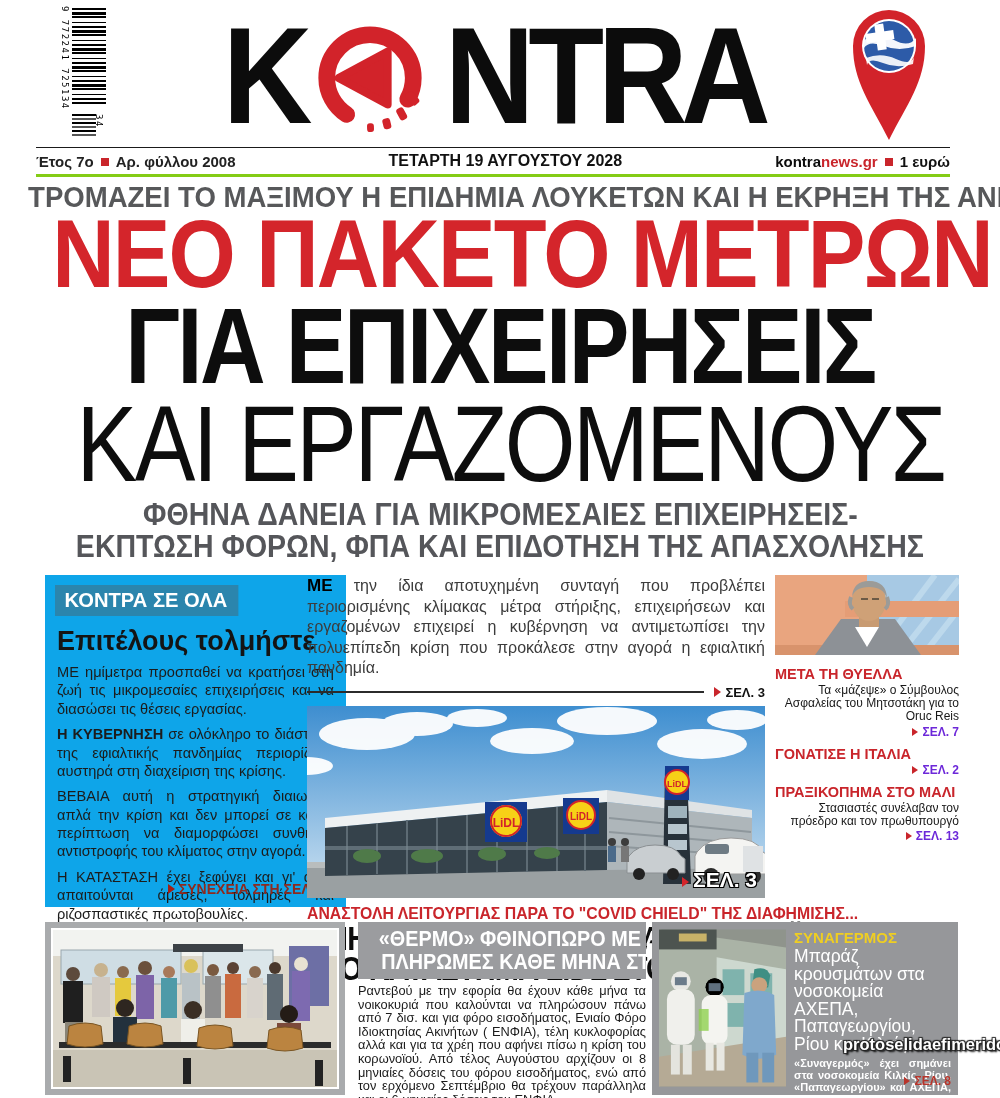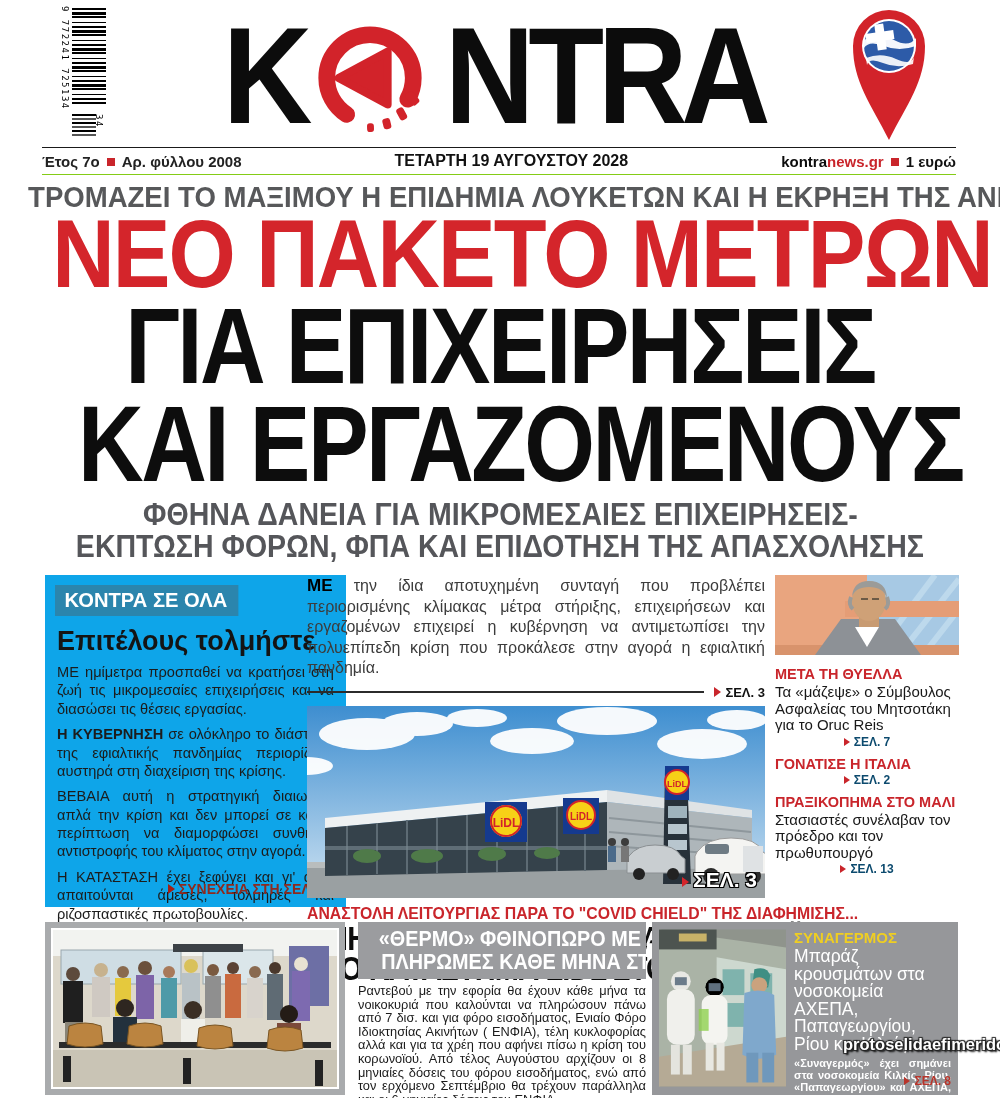--- a/index.html
+++ b/index.html
@@ -12,36 +12,36 @@
   #bars{position:absolute;left:16px;top:2px;width:34px;height:96px;
     background:repeating-linear-gradient(to bottom,#000 0 2px,#fff 2px 4px,#000 4px 7px,#fff 7px 8px,#000 8px 10px,#fff 10px 14px,#000 14px 15px,#fff 15px 18px);}
   #bars2{position:absolute;left:16px;top:108px;width:24px;height:22px;
     background:repeating-linear-gradient(to bottom,#000 0 2px,#fff 2px 4px,#555 4px 6px,#fff 6px 8px);}
   .bcnum{position:absolute;font-family:"DejaVu Sans Mono",monospace;font-size:9px;color:#000;
     transform:rotate(90deg);transform-origin:left top;white-space:nowrap;letter-spacing:1.5px;}
   #logo-row{left:150px;top:6px;width:700px;height:138px;display:flex;justify-content:center;align-items:center;}
   .logo-letter{font-size:138px;font-weight:bold;letter-spacing:-7px;color:#0c0c0c;
     transform:scaleX(.9);transform-origin:center;line-height:1;}
   #pin{left:849px;top:2px;}
-  #infobar{left:42px;top:147px;width:914px;height:26px;border-top:1px solid #1a1a1a;border-bottom:1px solid #84cc16;
+  #infobar{left:36px;top:147px;width:914px;height:26px;border-top:1px solid #1a1a1a;border-bottom:3px solid #84cc16;
     display:flex;align-items:center;font-weight:bold;}
   #infobar .left{font-size:15px;color:#222;}
   #infobar .center{flex:1;text-align:center;font-size:16px;color:#111;}
   #infobar .right{font-size:15px;}
   .redsq{display:inline-block;width:8px;height:8px;background:#c9252b;margin:0 7px 0 7px;vertical-align:1px;}
   .siteblack{color:#0c0c0c;font-weight:bold;}
   .sitered{color:#c9252b;font-weight:bold;}
   
   .centerline{left:0;width:1000px;text-align:center;}
   #kicker{top:181px;font-size:29px;font-weight:bold;color:#57585a;}
   #kicker .cond{transform:scaleX(.95);}
   #hred{top:206px;font-size:96px;font-weight:bold;color:#d4252b;line-height:1;}
   #hred .cond{transform:scaleX(.9);letter-spacing:-2px;}
   #hblack1{top:293px;font-size:107px;font-weight:bold;color:#0d0d0d;line-height:1;}
-  #hblack2{top:391px;font-size:107px;font-weight:bold;color:#0d0d0d;line-height:1;}
+  #hblack2{top:391px;font-size:107px;font-weight:normal;color:#0d0d0d;line-height:1;}
   #hblack1 .cond,#hblack2 .cond{transform:scaleX(.85);letter-spacing:-3px;}
   #sub1{top:497px;font-size:31px;font-weight:bold;color:#55565a;}
   #sub2{top:529px;font-size:31px;font-weight:bold;color:#55565a;}
   #sub1 .cond,#sub2 .cond{transform:scaleX(.92);}
   
   #opinion{left:45px;top:575px;width:301px;height:332px;background:#0ea5e9;}
   #op-label{display:inline-block;background:#2b85ad;color:#fff;font-weight:bold;font-size:21px;
     padding:3px 12px 4px 10px;margin:10px 0 0 10px;transform:scaleX(.96);transform-origin:left;}
   #op-title{font-size:27px;font-weight:bold;color:#141414;margin:10px 12px 6px 12px;}
   .op-par{font-size:14.6px;line-height:1.26;color:#1c1c1c;margin:0 12px 7px 12px;text-align:justify;}
@@ -62,22 +62,22 @@
   #photo-badge{position:absolute;right:8px;bottom:6px;font-size:21px;font-weight:bold;color:#fff;
     text-shadow:-1px -1px 0 #000,1px -1px 0 #000,-1px 1px 0 #000,1px 1px 0 #000;}
   #photo-badge .tri{border-left-color:#d4252b;}
   #ccaption{margin-top:6px;font-size:17px;font-weight:bold;color:#c9252b;}
   #ccaption .cond{transform:scaleX(.93);transform-origin:left;}
   .chead{font-size:33px;font-weight:bold;color:#0d0d0d;line-height:.92;text-align:left;}
   .chead .cond{transform:scaleX(.88);transform-origin:left;letter-spacing:-1px;}
   
   #rightcol{left:775px;top:575px;width:184px;height:340px;}
   .r-kicker{font-size:14.5px;font-weight:bold;color:#c9252b;margin-top:7px;}
-  .r-text{font-size:15px;line-height:1.1;color:#181818;margin-top:2px;}
-  .r-ref{text-align:center;font-size:12px;font-weight:bold;color:#0c4a6e;margin-top:1px;}
+  .r-text{font-size:12px;line-height:1.1;color:#181818;margin-top:2px;text-align:right;}
+  .r-ref{text-align:right;font-size:12px;font-weight:bold;color:#6d28d9;margin-top:1px;}
   .r-ref .tri{border-left-width:6px;border-top-width:4px;border-bottom-width:4px;}
   
   #taxphoto{left:45px;top:922px;width:300px;height:173px;border:6px solid #a9abad;box-sizing:border-box;background:#fff;padding:2px;}
   #taxcol{left:358px;top:922px;width:288px;height:173px;}
   #taxhead{background:#9b9c9f;color:#fff;text-align:center;padding:5px 2px 6px 2px;}
   #taxhead div{font-size:22px;font-weight:bold;line-height:1.05;}
   #taxhead .cond{transform:scaleX(.9);}
   #taxbody{font-size:12.8px;line-height:1.06;text-align:justify;color:#1a1a1a;margin-top:5px;}
   #alertbox{left:652px;top:922px;width:306px;height:173px;background:#96979a;box-sizing:border-box;padding:7px;display:flex;}
   #alert-text{margin-left:8px;width:158px;position:relative;}

